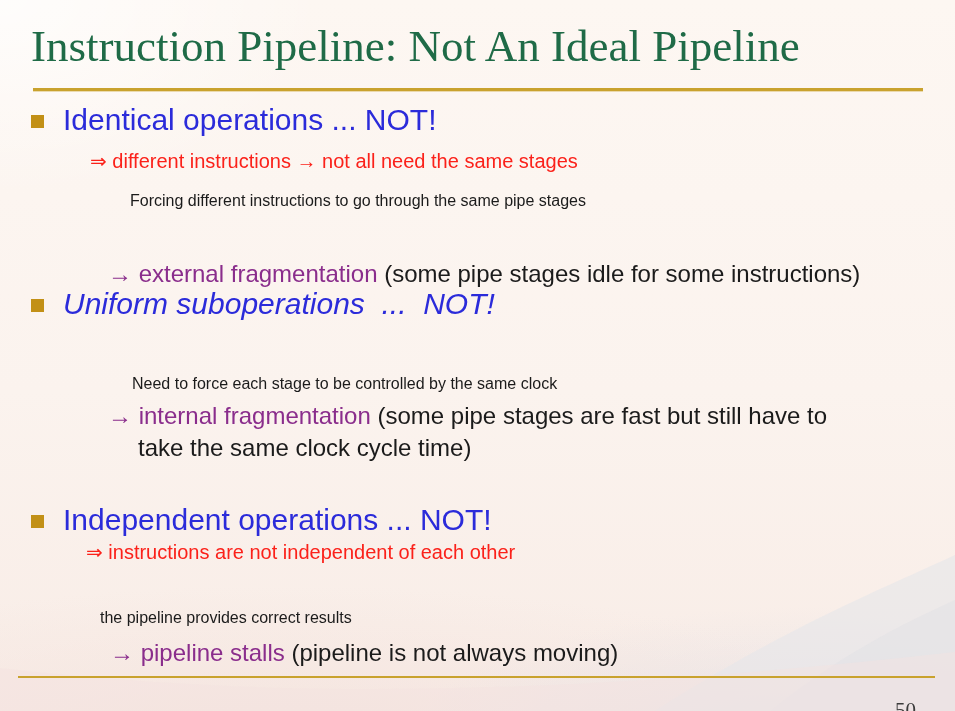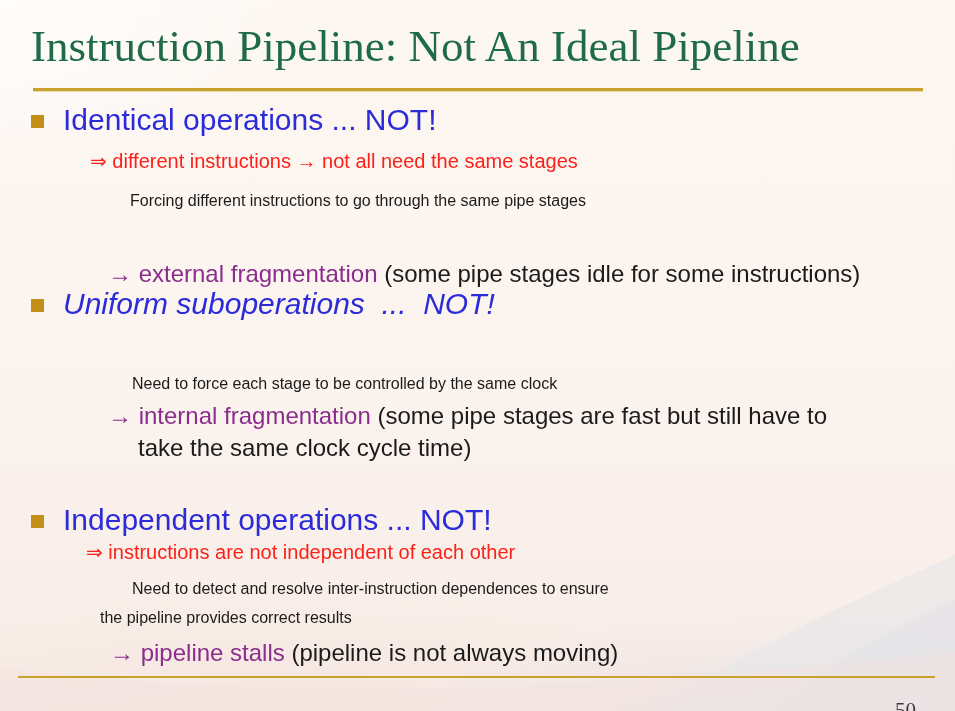--- a/index.html
+++ b/index.html
@@ -75,20 +75,19 @@
 
   <div class="bullet-sq" style="left:31px;top:299px;"></div>
   <div class="line heading" style="left:63px;top:286px;font-style:italic;">Uniform suboperations  ...  NOT!</div>
   <div class="line note" style="left:132px;top:374px;">Need to force each stage to be controlled by the same clock</div>
   <div class="line frag" style="left:108px;top:402px;"><span class="term">→ internal fragmentation </span><span>(some pipe stages are fast but still have to</span></div>
   <div class="line frag" style="left:138px;top:434px;">take the same clock cycle time)</div>
 
   <div class="bullet-sq" style="left:31px;top:515px;"></div>
   <div class="line heading" style="left:63px;top:502px;">Independent operations ... NOT!</div>
   <div class="line implication" style="left:86px;top:540px;">⇒ instructions are not independent of each other</div>
-  <div class="line note" style="left:132px;top:579px;">Need to detect and resolve inter-instruction dependences to ensure</div>
   <div class="line note" style="left:100px;top:608px;">the pipeline provides correct results</div>
   <div class="line frag" style="left:110px;top:639px;"><span class="term">→ pipeline stalls </span><span>(pipeline is not always moving)</span></div>
 
   <div class="rule rule-bottom"></div>
   <div class="page-number">50</div>
 
 </div>
 
 </body></html>

